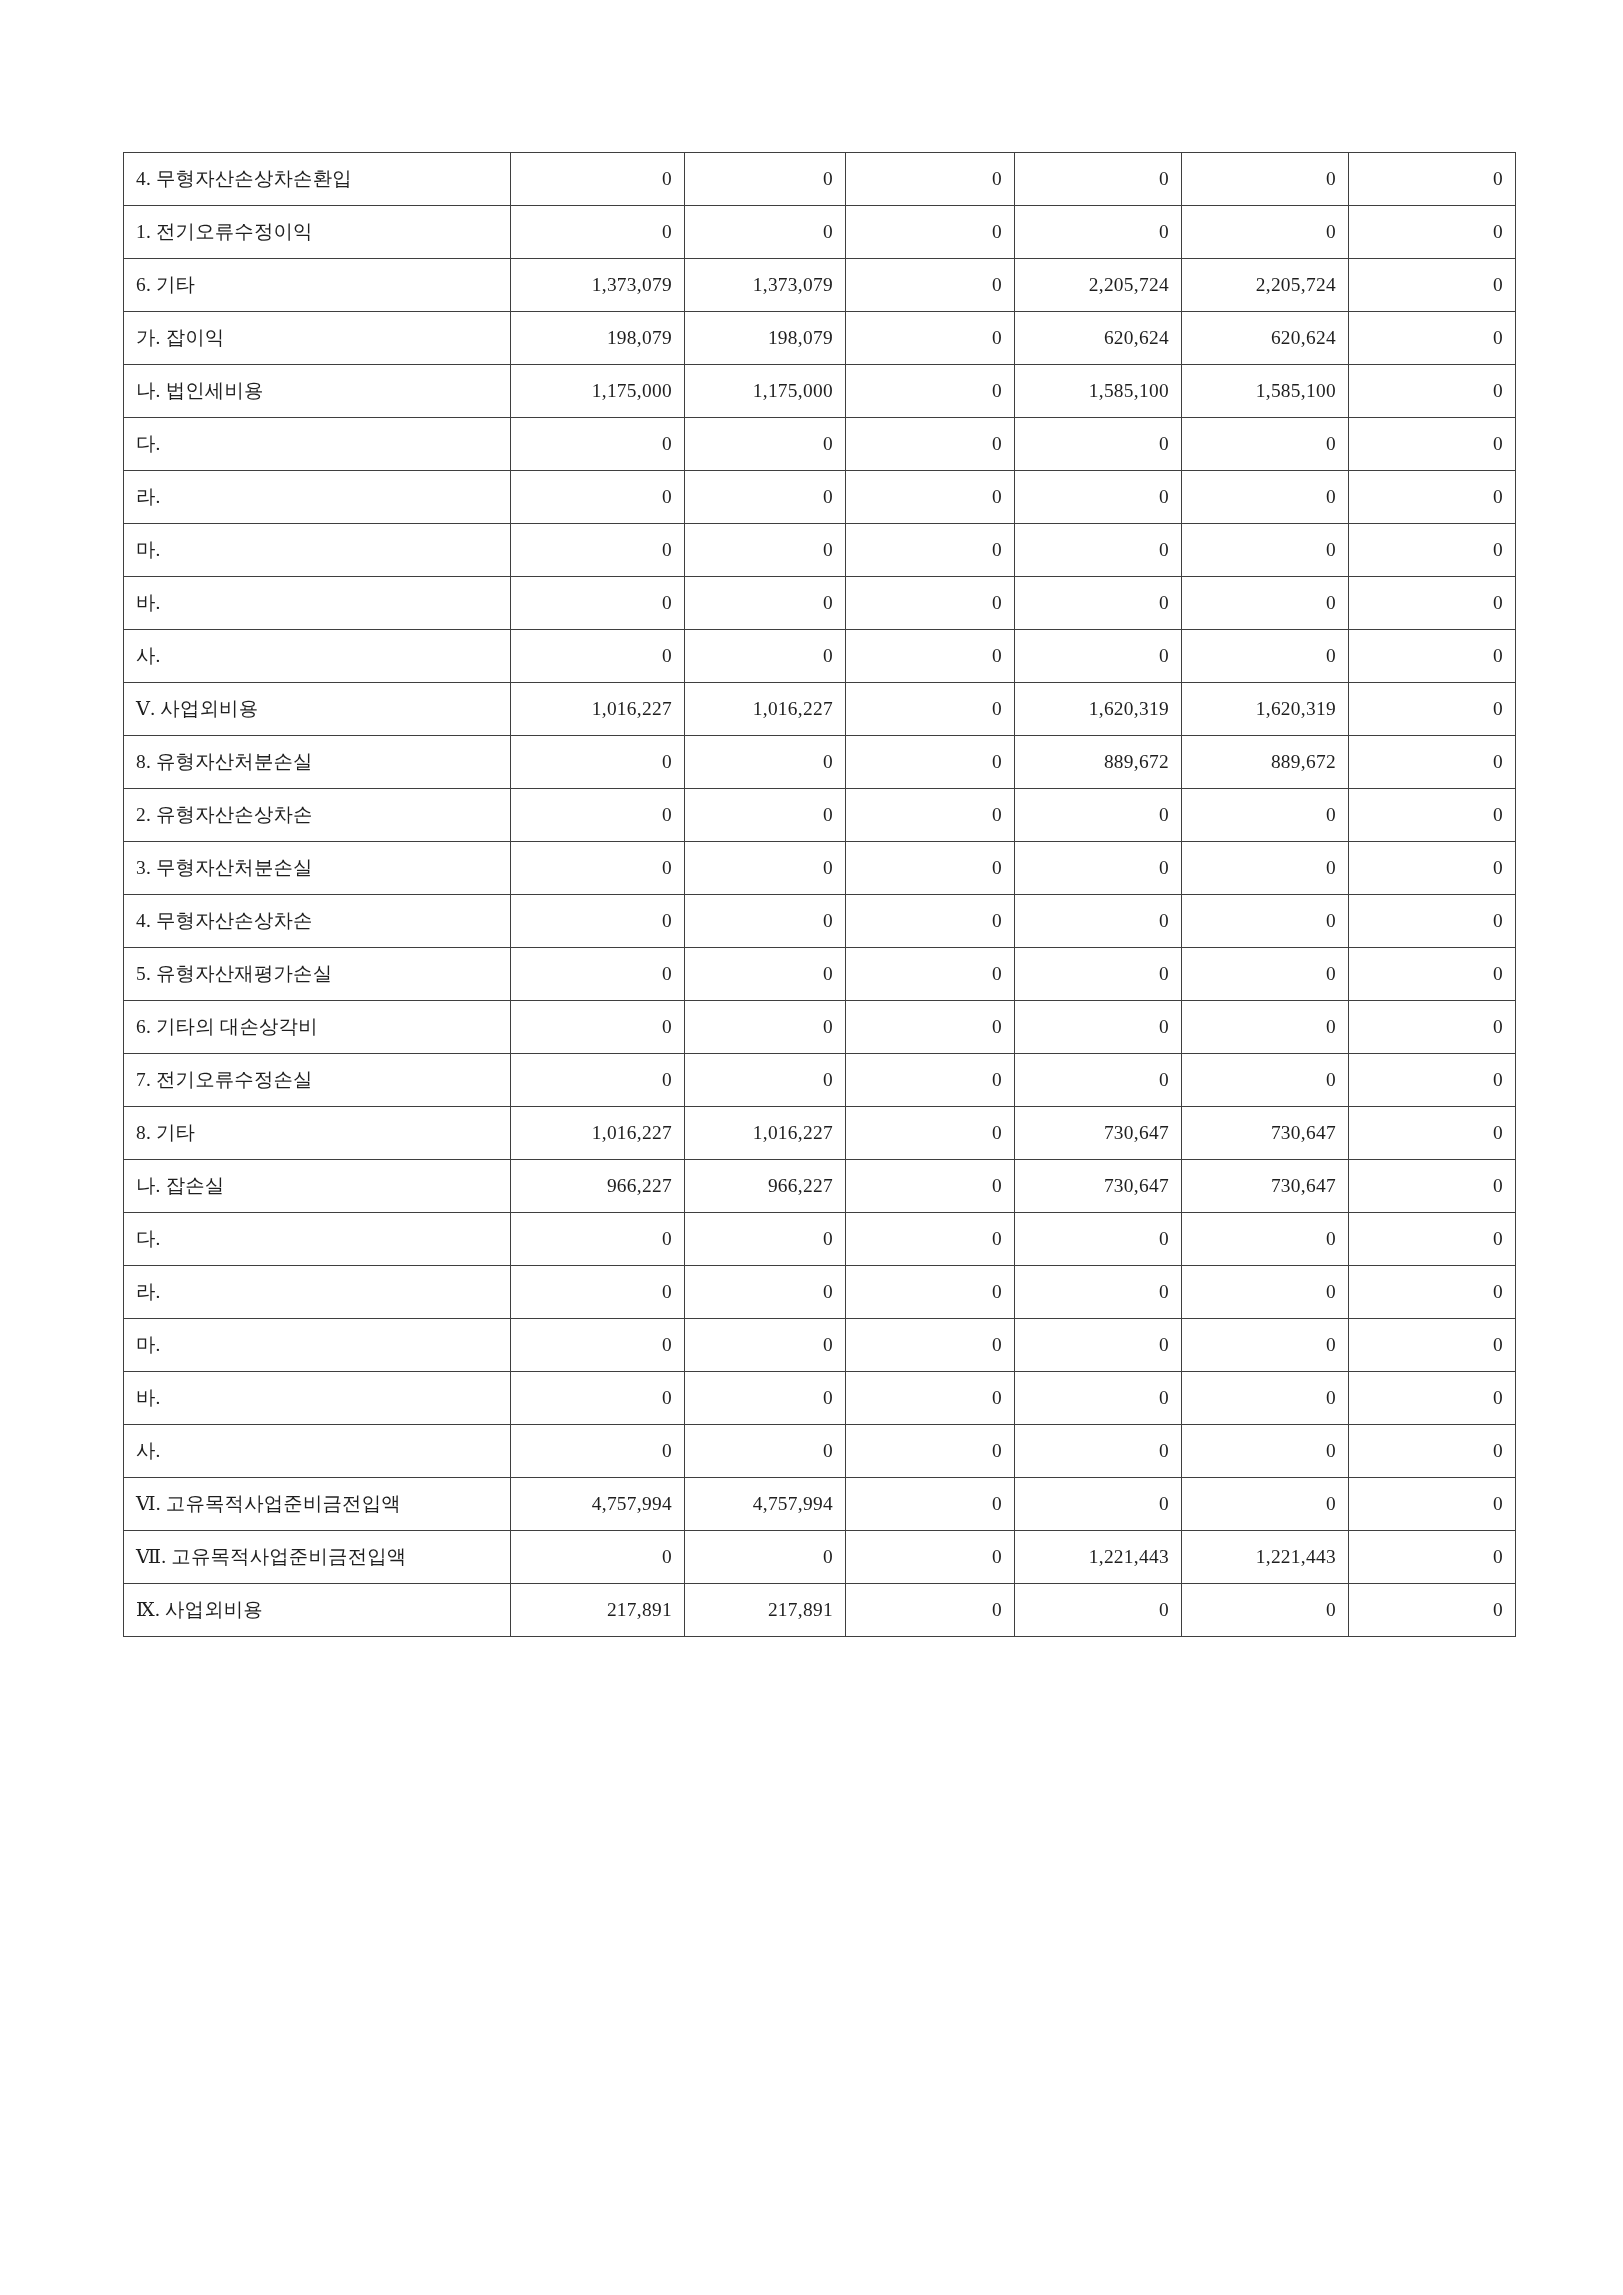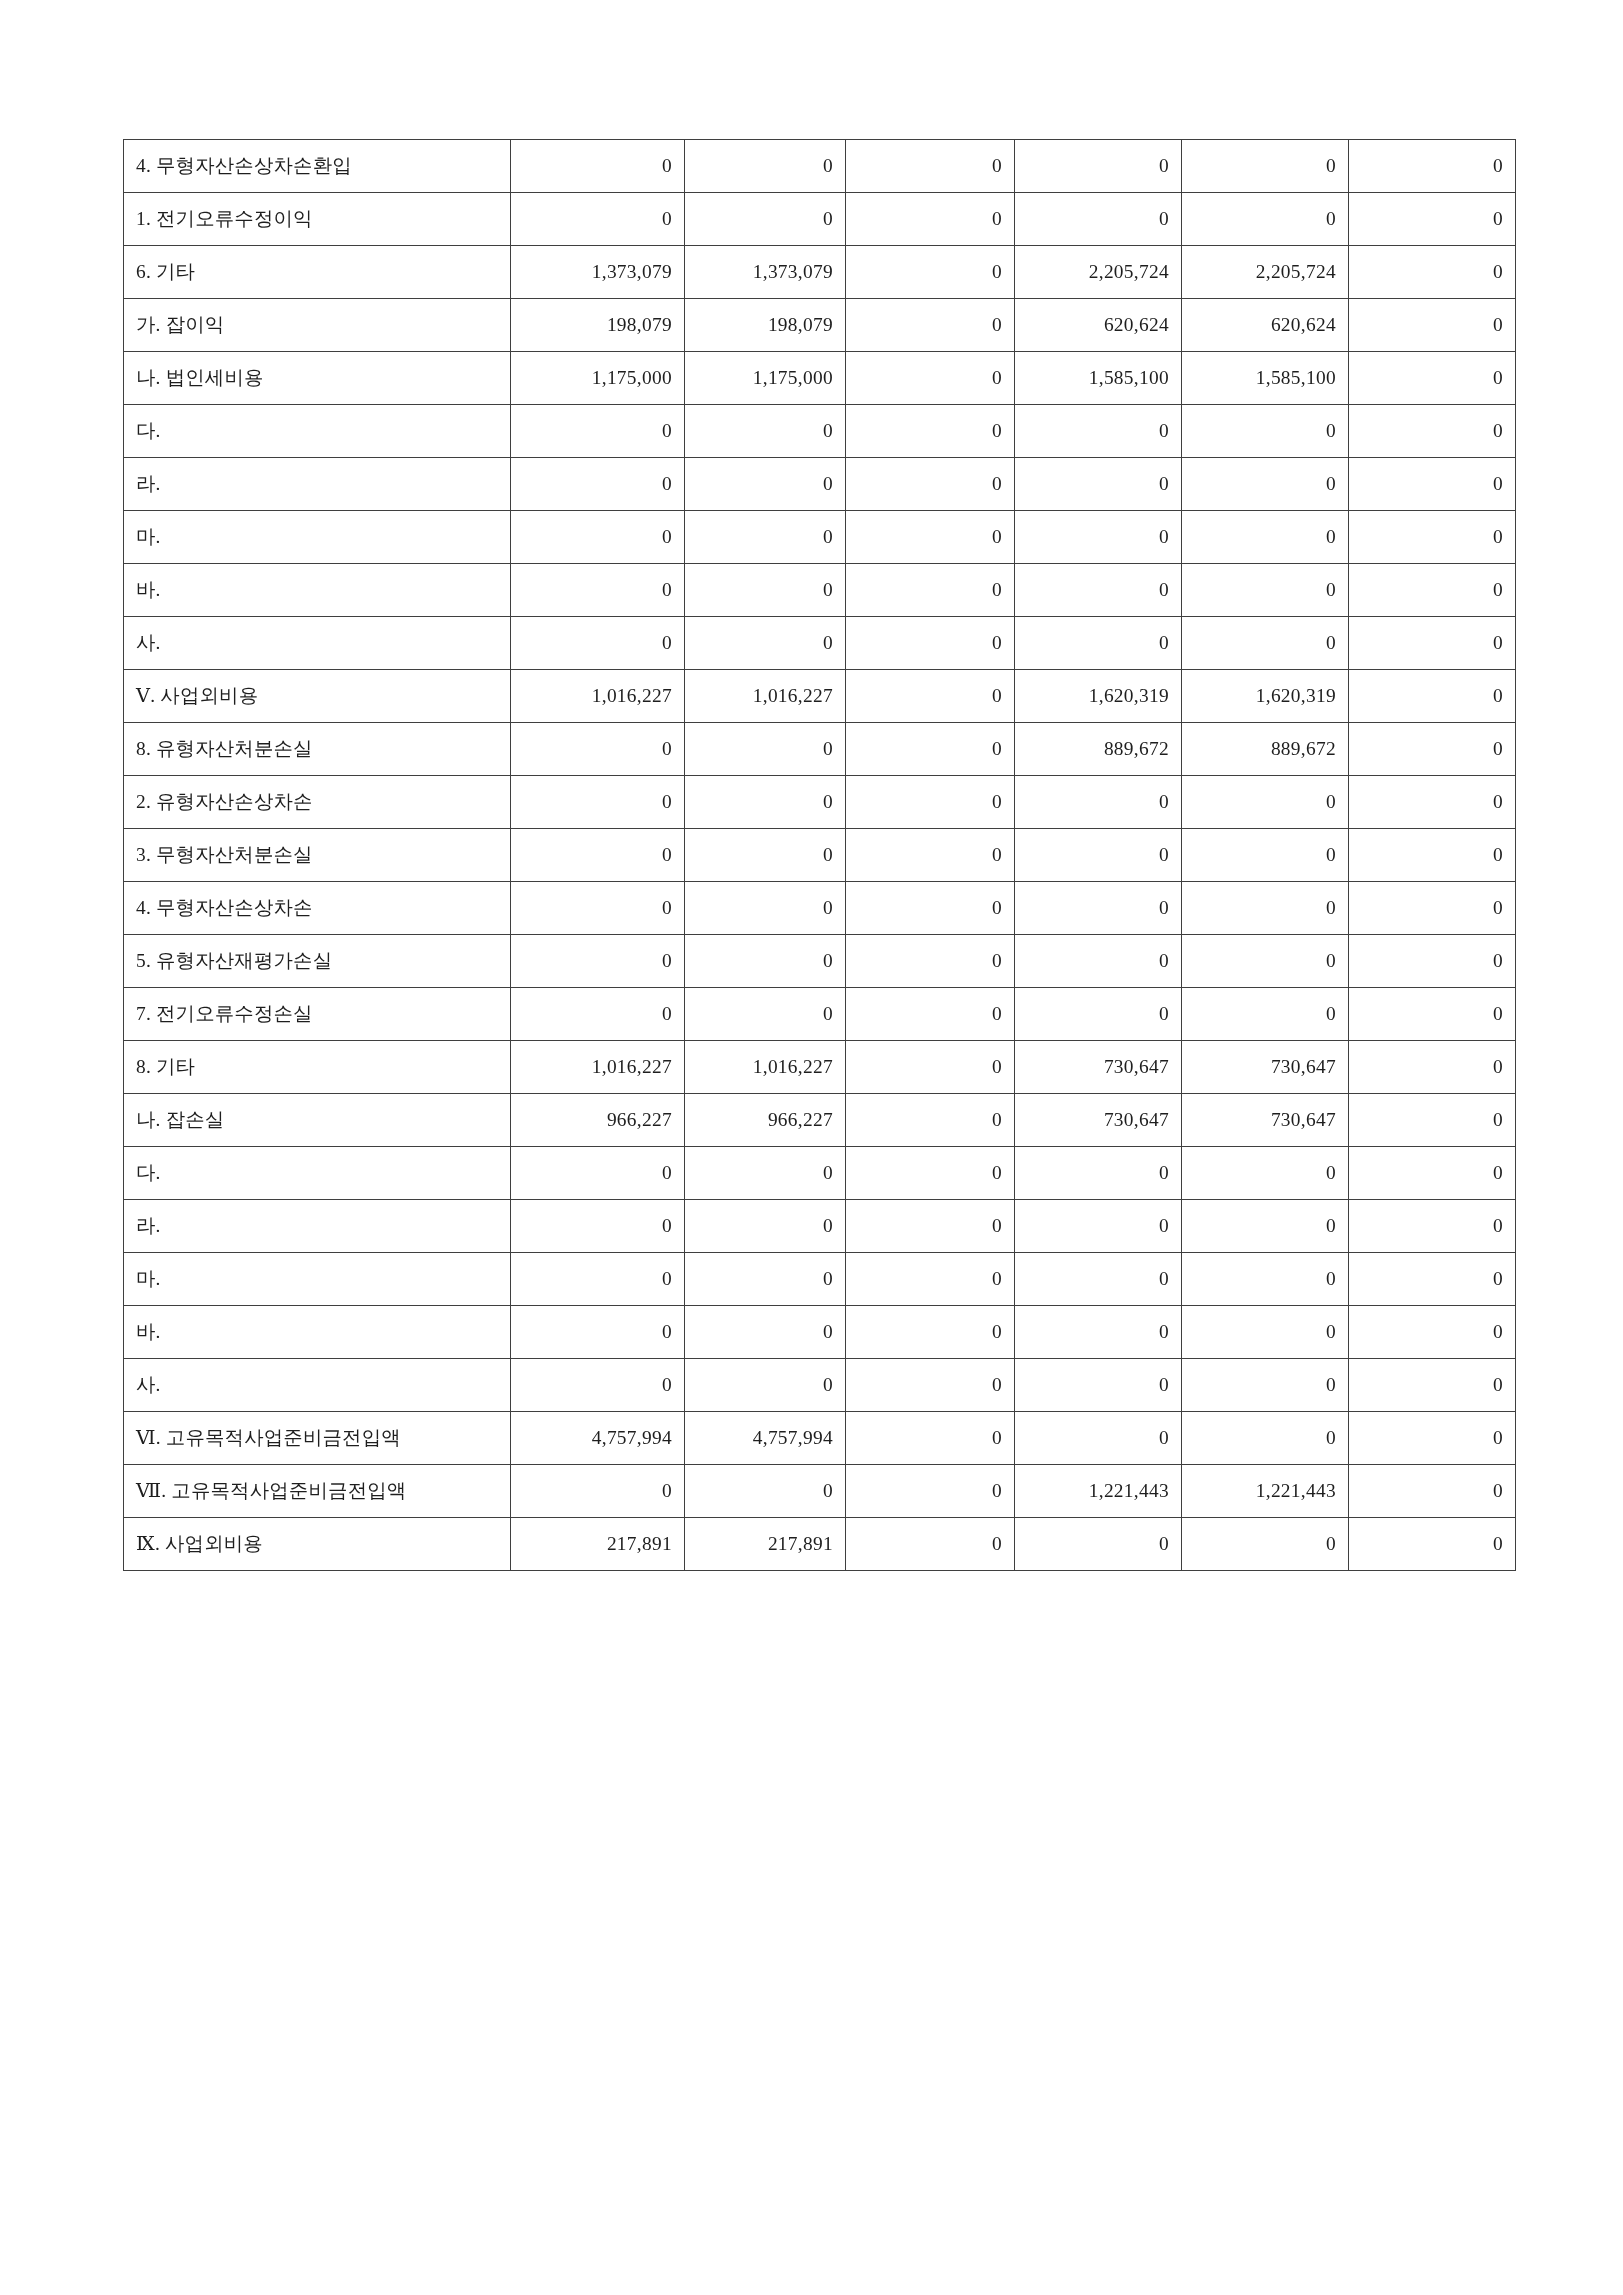--- a/index.html
+++ b/index.html
@@ -13,21 +13,21 @@
   .page {
     position: relative;
     width: 1623px;
     height: 2295px;
     background: #ffffff;
     overflow: hidden;
   }
   table.fin-table {
     position: absolute;
     left: 123px;
-    top: 139px;
+    top: 152px;
     width: 1393px;
     border-collapse: collapse;
     table-layout: fixed;
   }
   .fin-table td {
     border: 1.7px solid var(--border-color);
     height: 53px;
     font-size: 19.4px;
     color: var(--text-color);
     vertical-align: middle;
@@ -198,20 +198,29 @@
         <tr>
     <td class="label-cell">5. 유형자산재평가손실</td>
     <td class="num-cell">0</td>
     <td class="num-cell">0</td>
     <td class="num-cell">0</td>
     <td class="num-cell">0</td>
     <td class="num-cell">0</td>
     <td class="num-cell">0</td>
   </tr>
         <tr>
+    <td class="label-cell">6. 기타의 대손상각비</td>
+    <td class="num-cell">0</td>
+    <td class="num-cell">0</td>
+    <td class="num-cell">0</td>
+    <td class="num-cell">0</td>
+    <td class="num-cell">0</td>
+    <td class="num-cell">0</td>
+  </tr>
+        <tr>
     <td class="label-cell">7. 전기오류수정손실</td>
     <td class="num-cell">0</td>
     <td class="num-cell">0</td>
     <td class="num-cell">0</td>
     <td class="num-cell">0</td>
     <td class="num-cell">0</td>
     <td class="num-cell">0</td>
   </tr>
         <tr>
     <td class="label-cell">8. 기타</td>

